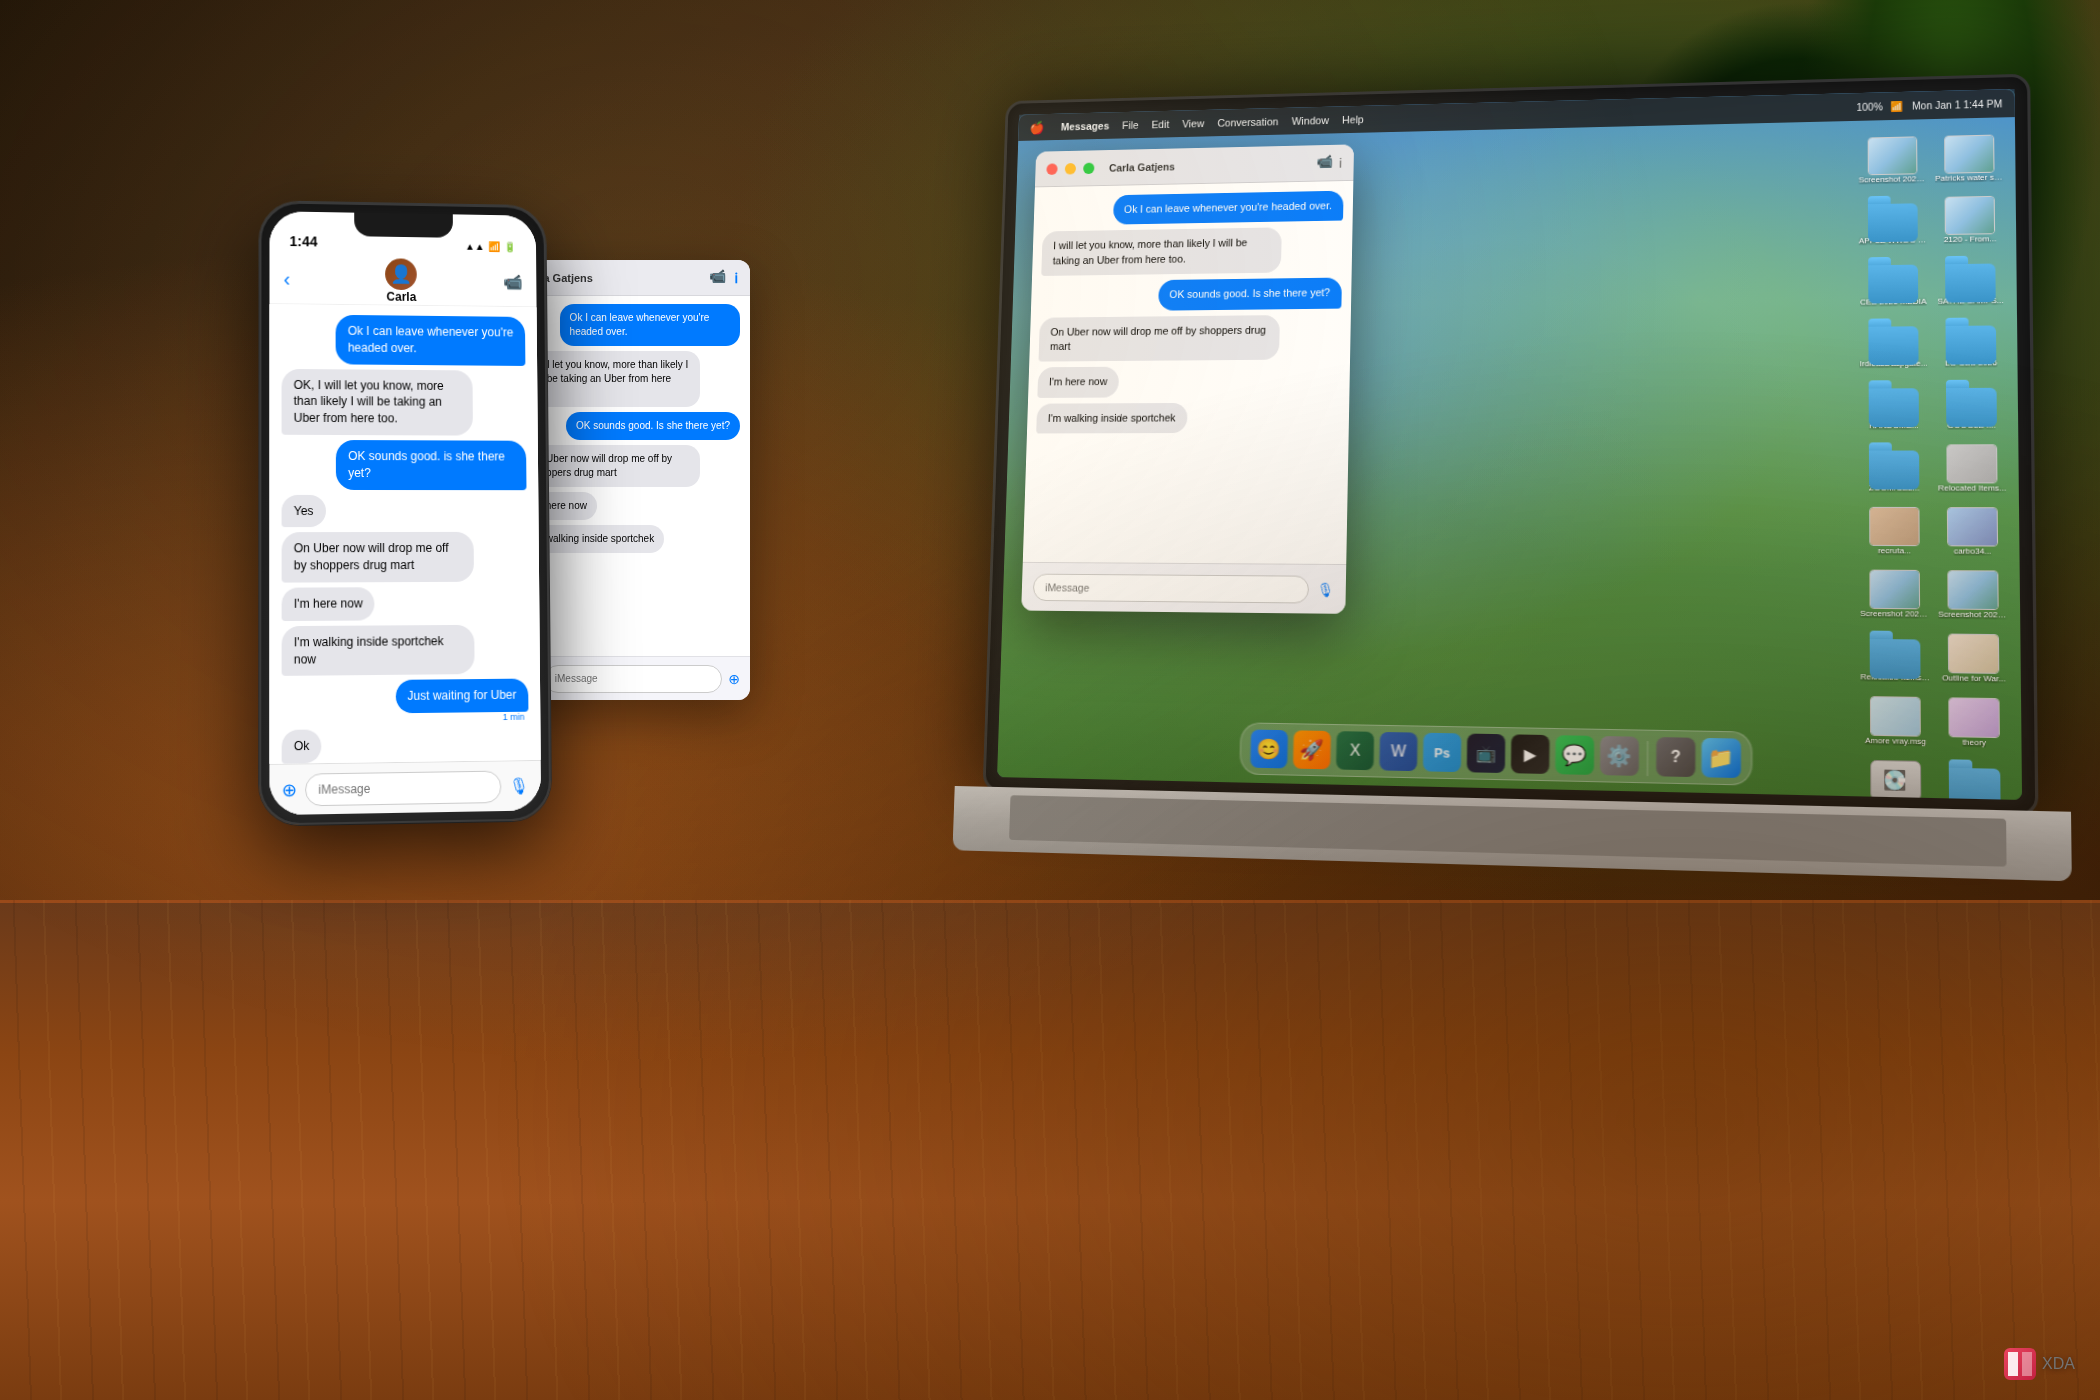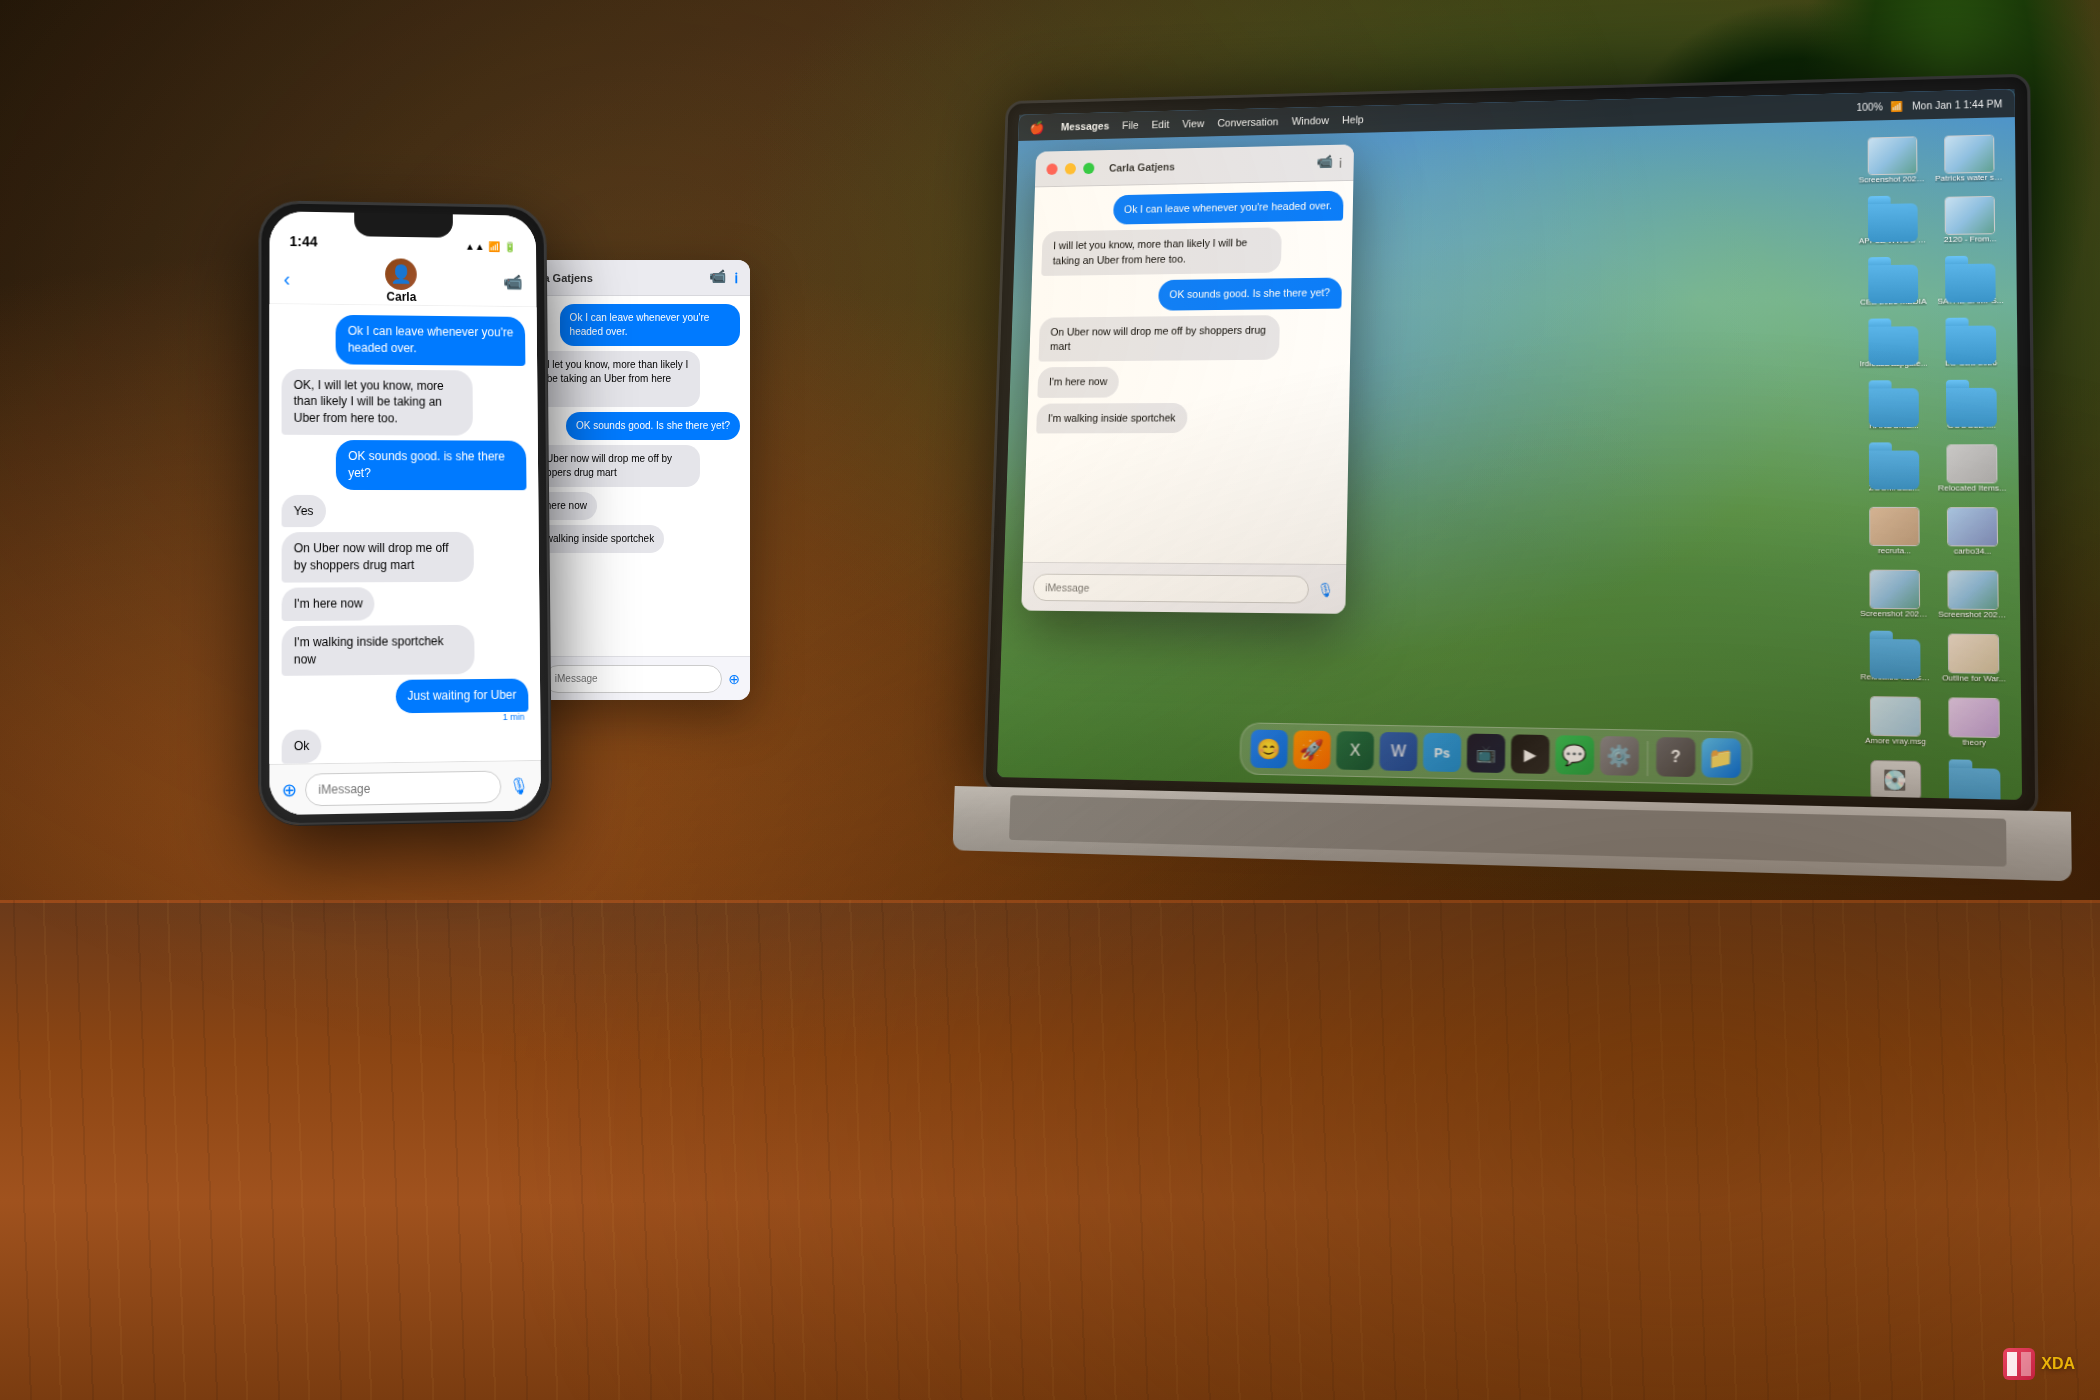--- a/index.html
+++ b/index.html
@@ -633,22 +633,22 @@
       display: flex;
       align-items: center;
       justify-content: center;
       font-size: 14px;
       font-weight: 900;
       color: white;
     }
 
     .xda-text {
       font-size: 16px;
-      font-weight: 700;
-      color: #eab308;
+      font-weight: 400;
+      color: #737373;
       text-shadow: 0 1px 4px rgba(0,0,0,0.5);
     }
 
     
     .ambient-light {
       position: absolute;
       inset: 0;
       background: radial-gradient(ellipse at 30% 20%, rgba(255,200,100,0.15) 0%, transparent 50%),
                   radial-gradient(ellipse at 80% 80%, rgba(80,40,0,0.4) 0%, transparent 50%);
       pointer-events: none;

